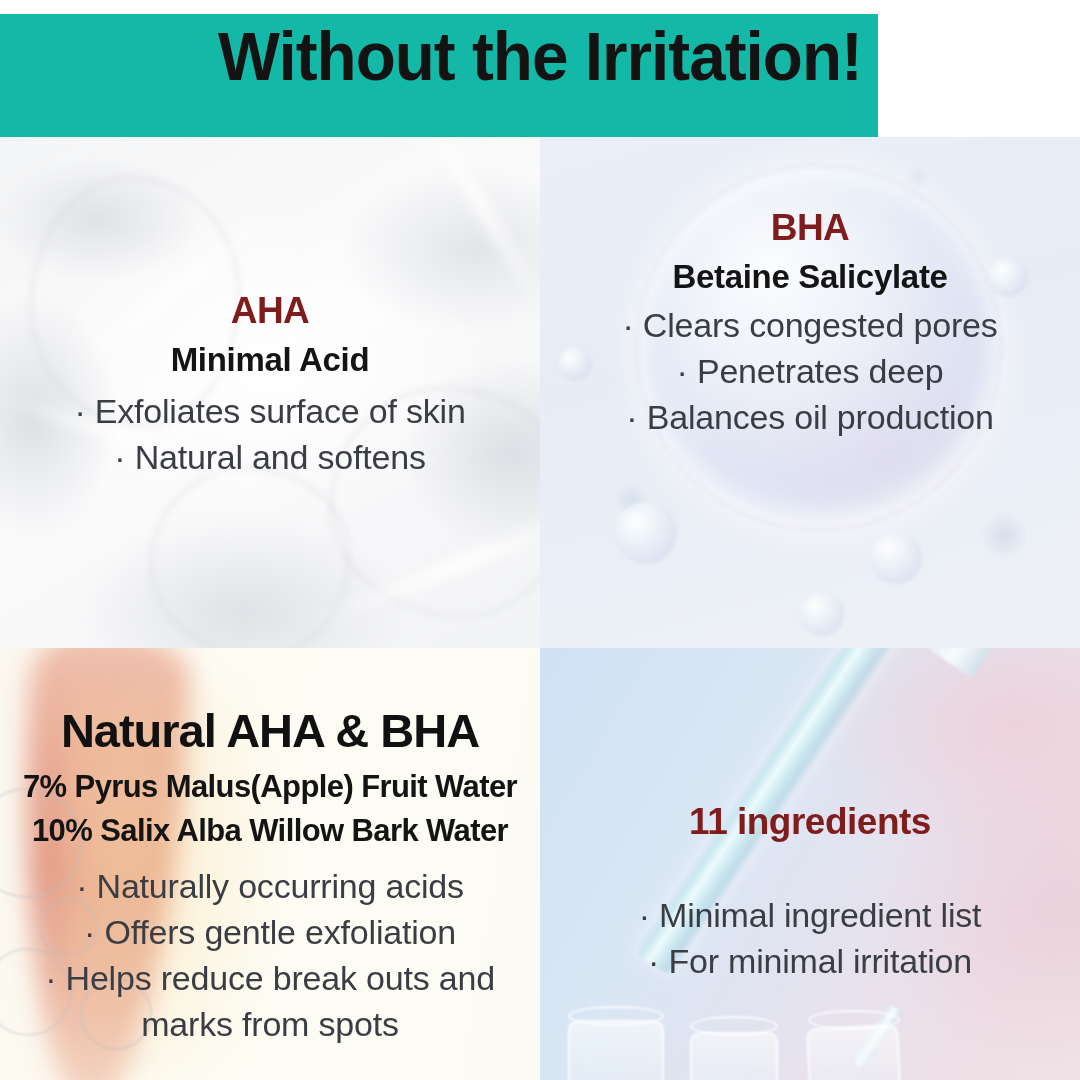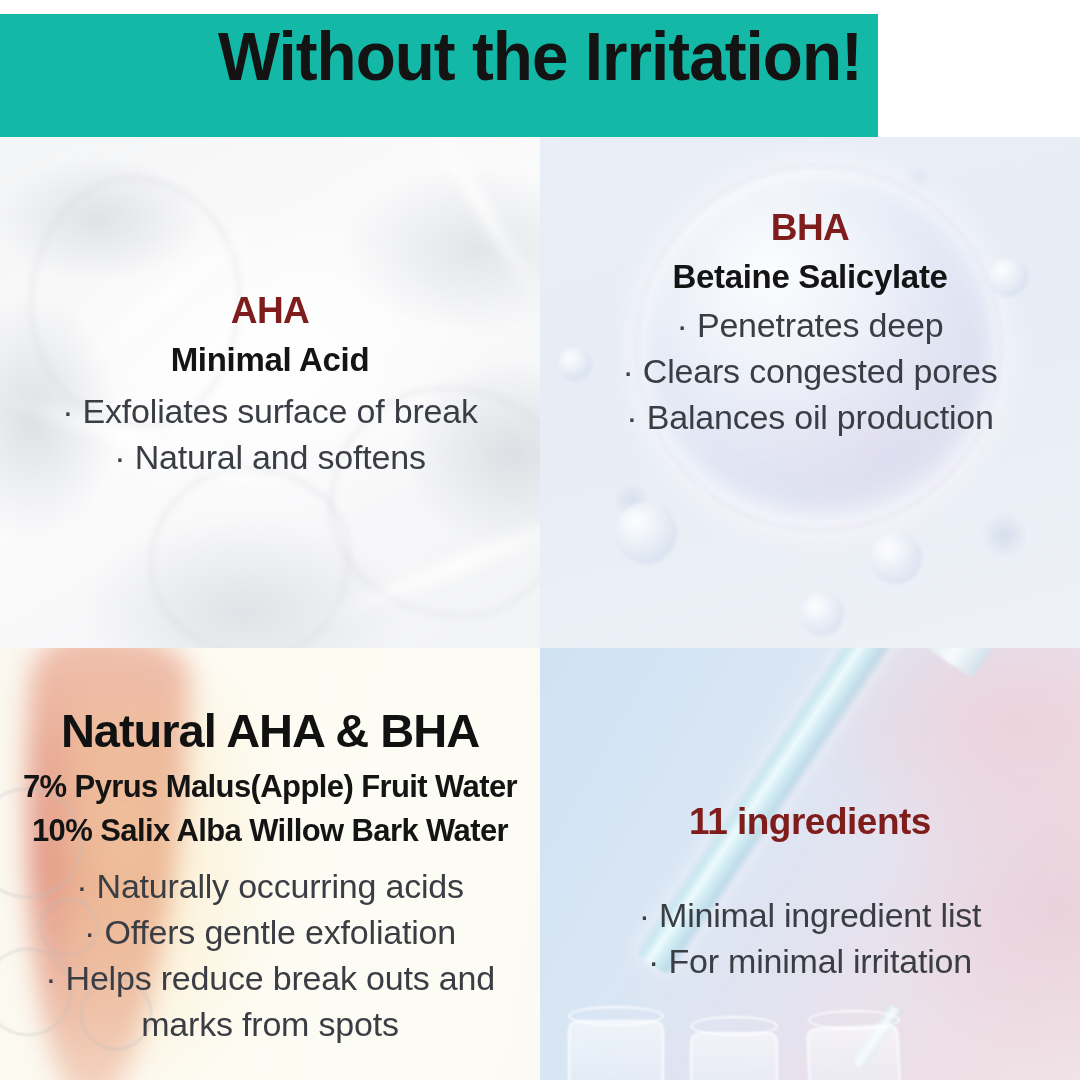--- a/index.html
+++ b/index.html
@@ -331,42 +331,42 @@
         <div class="gel-edge gel-e3"></div>
         <div class="gel-streak gel-s1"></div>
         <div class="gel-streak gel-s2"></div>
         <div class="gel-streak gel-s3"></div>
         <div class="gel-streak gel-s4"></div>
       </div>
       <div class="content c-tl">
         <div class="kicker">AHA</div>
         <div class="subname">Minimal Acid</div>
         <div class="bullets">
-          <div class="bullet">· Exfoliates surface of break</div>
+          <div class="bullet">· Exfoliates surface of skin</div>
           <div class="bullet">· Natural and softens</div>
         </div>
       </div>
     </div>
 
     <div class="cell cell-tr">
       <div class="bg bg-bubble">
         <div class="big-bubble"></div>
         <div class="bubble-rim"></div>
         <div class="mini-bubble mb1"></div>
         <div class="mini-bubble mb2"></div>
         <div class="mini-bubble mb3"></div>
         <div class="mini-bubble mb4"></div>
         <div class="mini-bubble mb5"></div>
       </div>
       <div class="content c-tr">
         <div class="kicker">BHA</div>
         <div class="subname">Betaine Salicylate</div>
         <div class="bullets">
+          <div class="bullet">· Clears congested pores</div>
           <div class="bullet">· Penetrates deep</div>
-          <div class="bullet">· Clears congested pores</div>
           <div class="bullet">· Balances oil production</div>
         </div>
       </div>
     </div>
 
     <div class="cell cell-bl">
       <div class="bg bg-cream">
         <div class="peach-stripe"></div>
         <div class="peach-glow"></div>
         <div class="droplet-ring dr1"></div>

